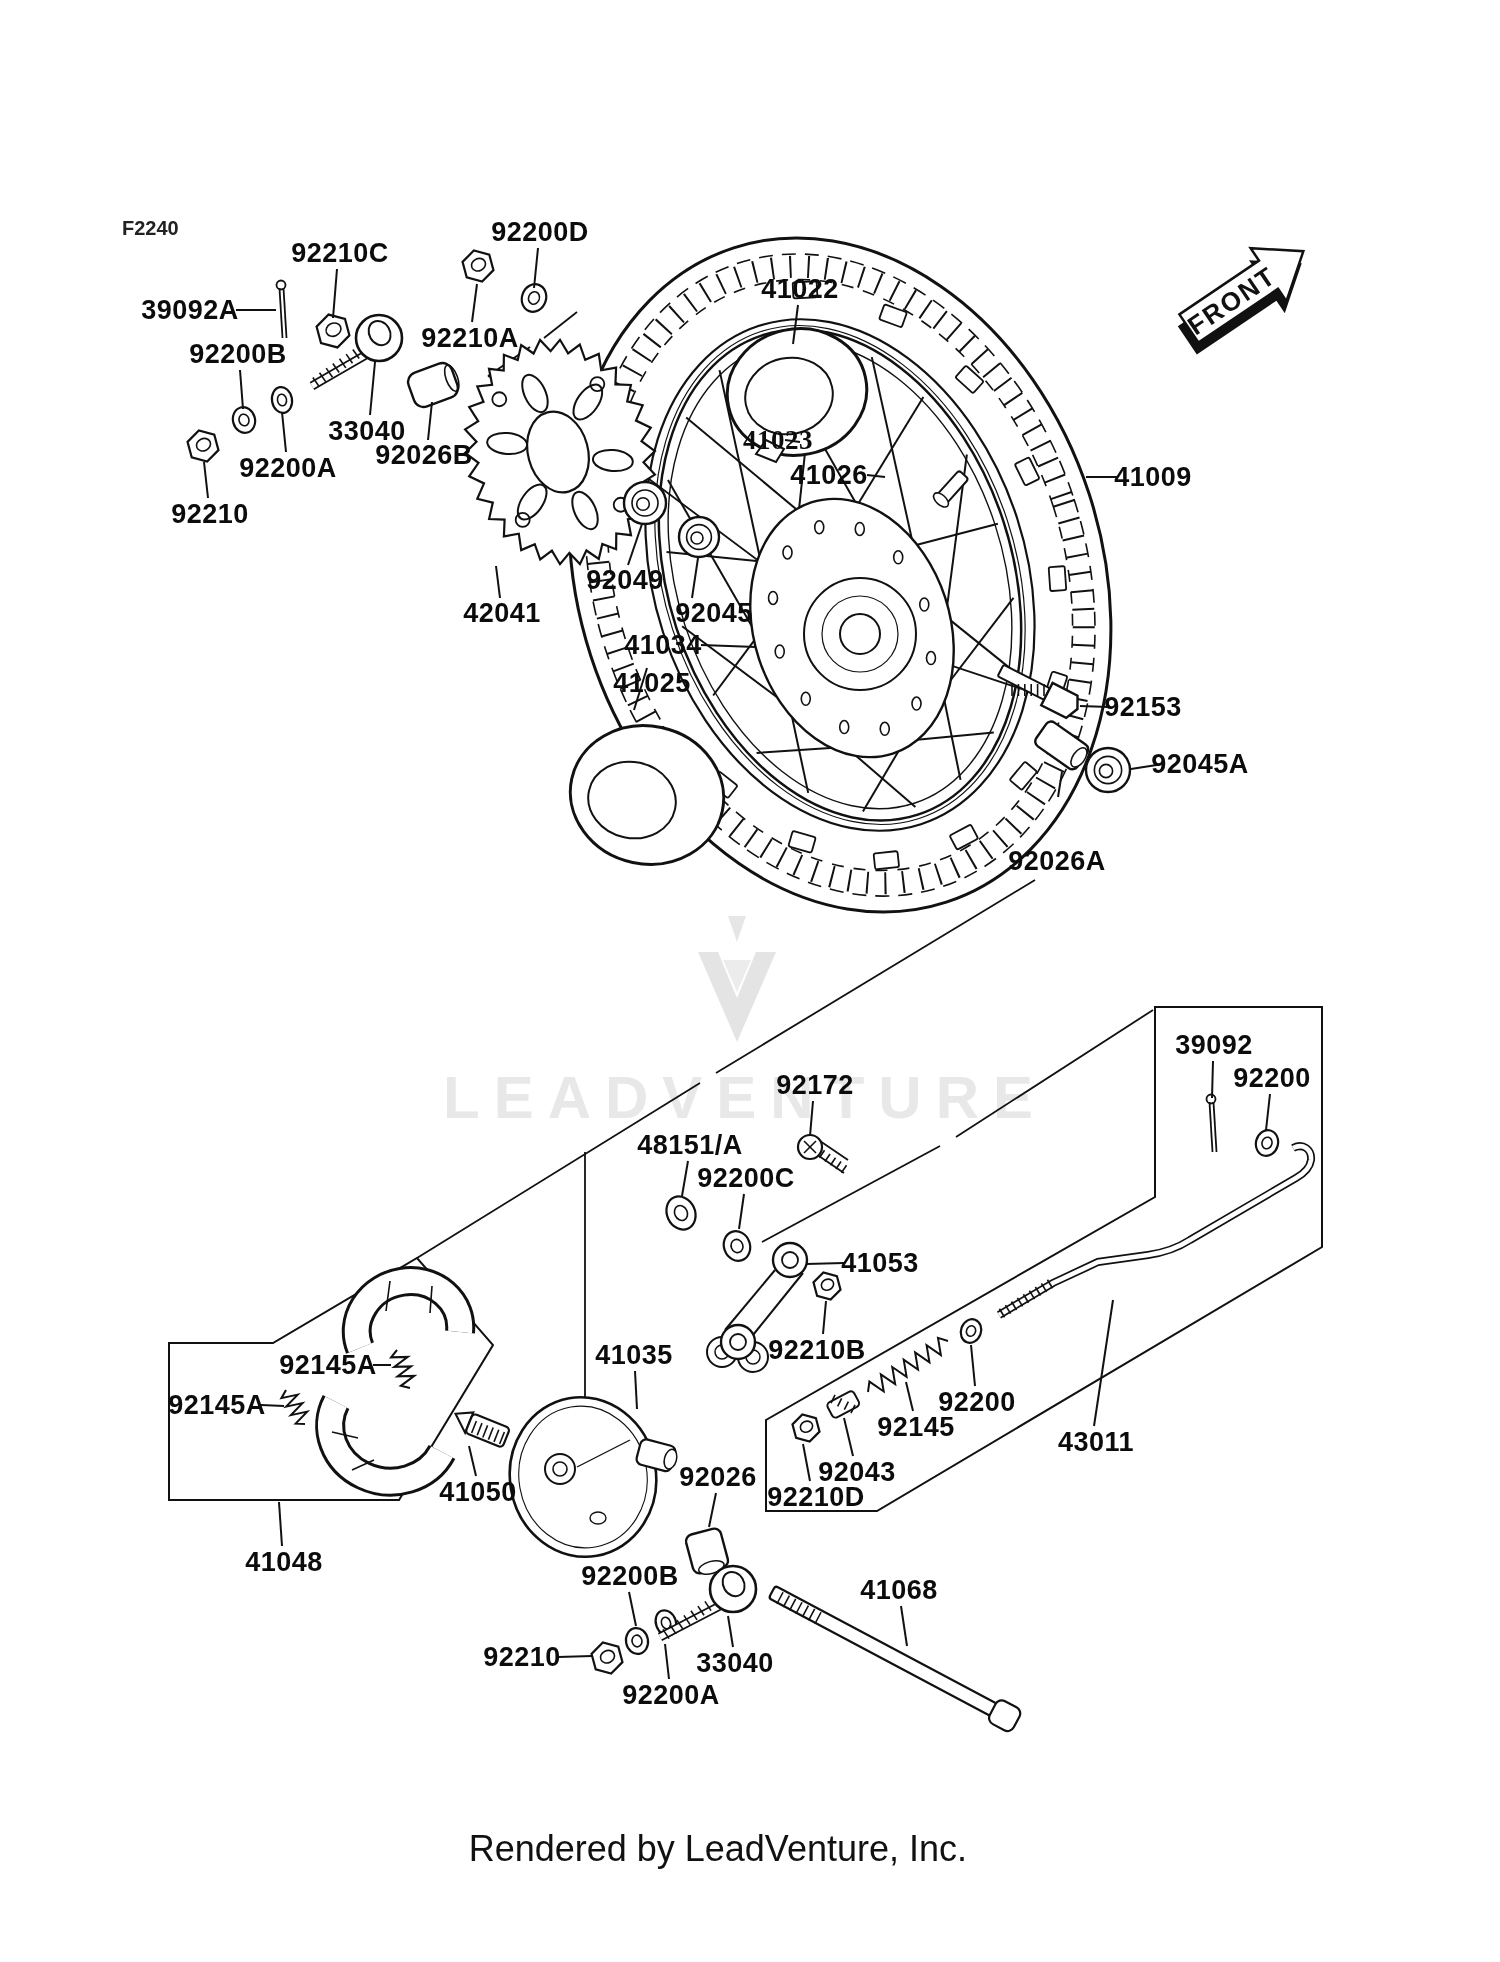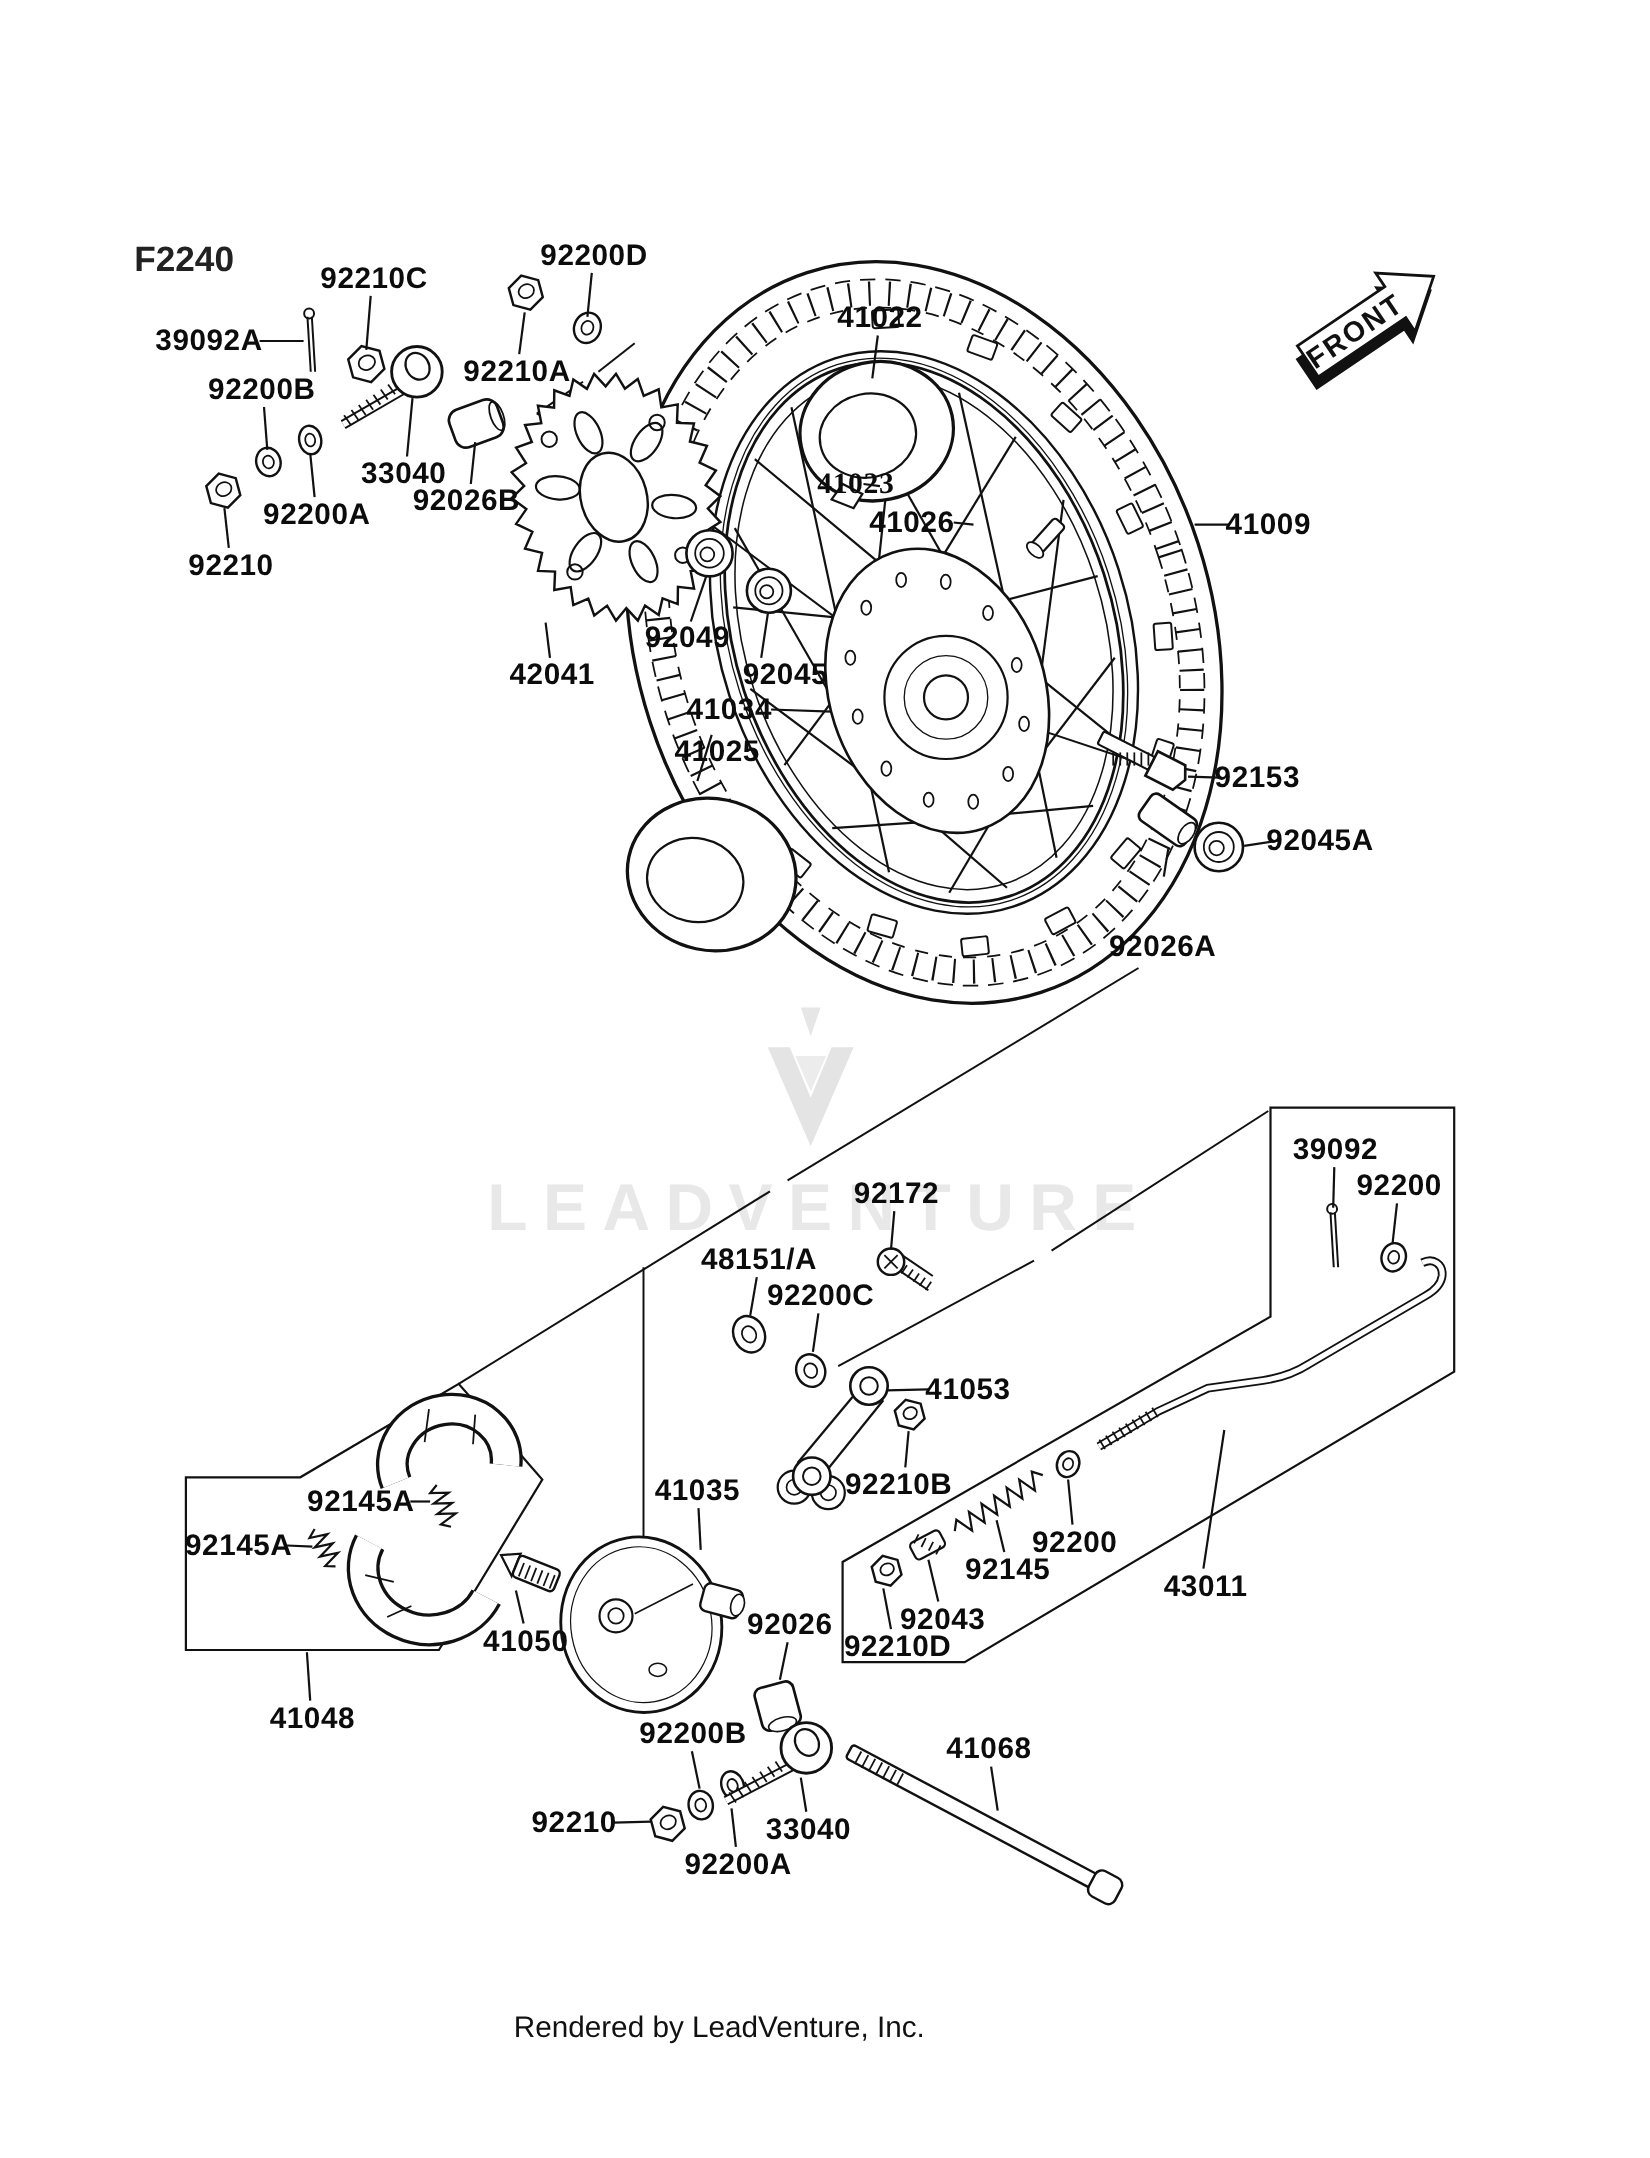--- a/index.html
+++ b/index.html
@@ -2,23 +2,23 @@
 <html><head>
 <meta charset="utf-8">
 <style>
   html,body{margin:0;padding:0;background:#fff;}
   #page{position:relative;width:1500px;height:1962px;background:#fff;overflow:hidden;
         font-family:"Liberation Sans",sans-serif;}
   #art{position:absolute;left:0;top:0;z-index:1;}
   #labels{position:absolute;left:0;top:0;width:100%;height:100%;z-index:2;}
   .plabel{position:absolute;transform:translate(-50%,-50%);font-weight:bold;font-size:27px;
           line-height:1;letter-spacing:.5px;color:#0c0c0c;white-space:nowrap;cursor:pointer;}
-  #figure-code{position:absolute;left:122px;top:217px;font-size:32px;font-weight:600;color:#222;z-index:2;}
-  #footer{position:absolute;left:467px;top:1828px;width:500px;text-align:left;
-          font-size:27px;color:#111;z-index:2;}
+  #figure-code{position:absolute;left:122px;top:217px;font-size:20px;font-weight:600;color:#222;z-index:2;}
+  #footer{position:absolute;left:467px;top:1828px;width:500px;text-align:right;
+          font-size:36px;color:#111;z-index:2;}
 </style>
 </head>
 <body>
 
 <div id="page">
 
   <svg id="art" width="1500" height="1962" viewBox="0 0 1500 1962" xmlns="http://www.w3.org/2000/svg">
 
     <g>
       <polygon points="728,916 737,942 746,916" fill="#e6e6e6"></polygon>

